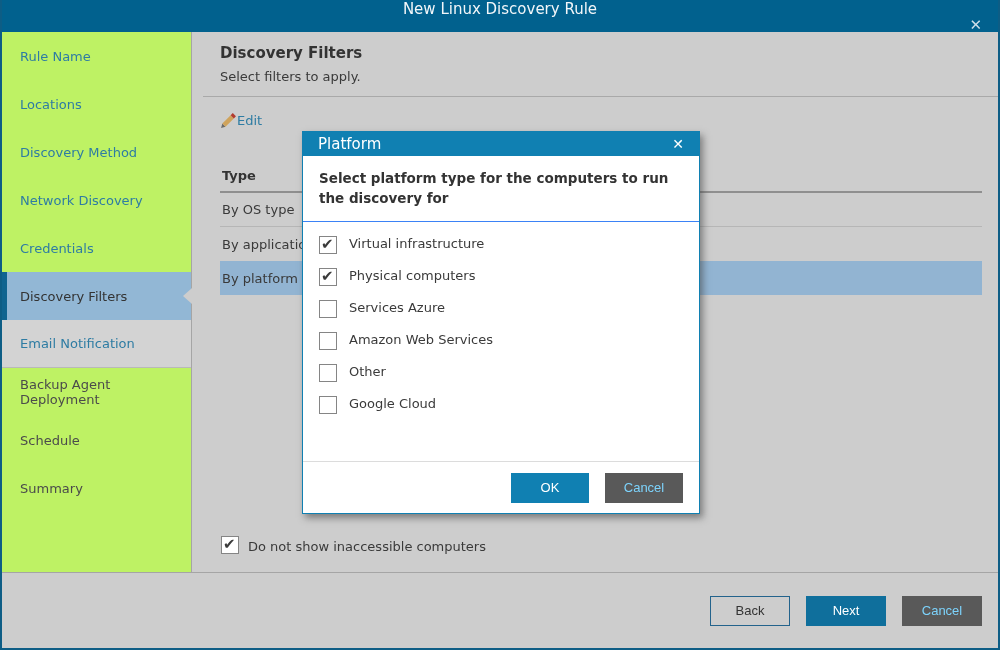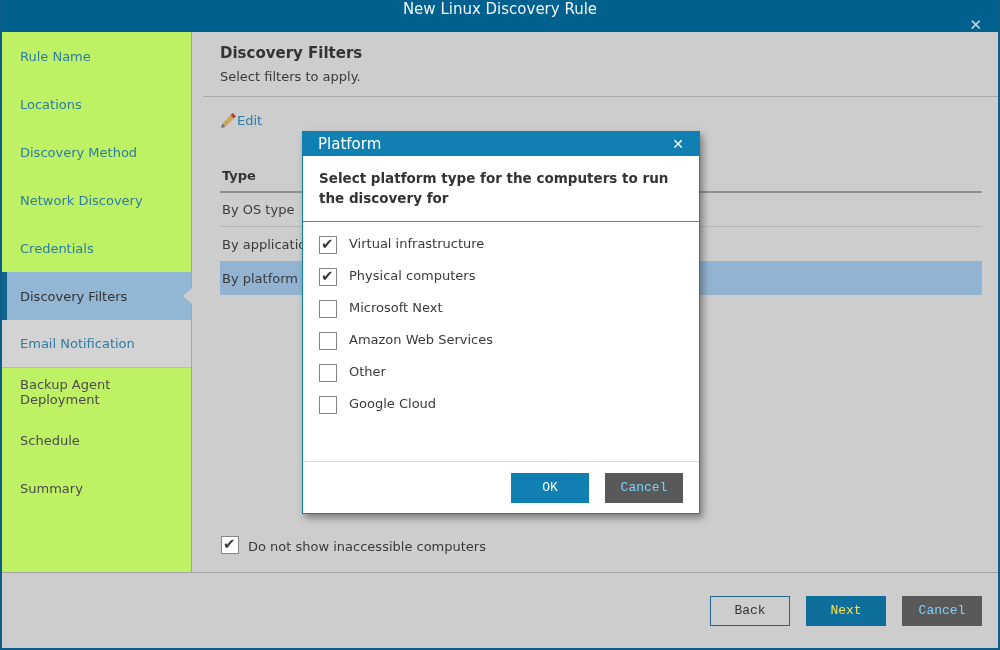--- a/index.html
+++ b/index.html
@@ -40,23 +40,23 @@
   
   .cb{width:18px;height:18px;background:#fff;border:1px solid #858585;position:relative;flex:0 0 auto;}
   .cb[data-checked="true"]::after{content:"✔";position:absolute;left:1px;top:-2px;
       font-size:15px;font-weight:bold;color:#3a3a3a;}
   .cb-label{font-size:13px;color:#3a3a3a;}
   
   .footer{position:absolute;left:0;right:0;bottom:0;height:76px;background:#cdcdcd;
           border-top:1px solid #a5a5a5;display:flex;align-items:center;justify-content:flex-end;
           gap:16px;padding-right:16px;}
   .btn{min-width:80px;height:30px;font-size:13px;display:flex;align-items:center;justify-content:center;
-       cursor:pointer;font-family:Liberation Mono, monospace;border:none;padding:0 10px;}
+       cursor:pointer;font-family:Liberation Sans, sans-serif;border:none;padding:0 10px;}
   .btn.outline{background:#cdcdcd;border:1px solid #23638c;color:#333;}
-  .btn.primary{background:#0f6f9c;color:#fde047;}
+  .btn.primary{background:#0f6f9c;color:#ffffff;}
   .btn.dark{background:#595959;color:#7dd3fc;}
   
   .modal{position:absolute;left:300px;top:131px;width:398px;height:383px;background:#fff;
          border:1px solid #1080b2;box-shadow:3px 4px 7px rgba(60,60,60,.55);
          display:flex;flex-direction:column;}
   .modal-header{height:24px;background:#1080b2;display:flex;align-items:center;padding:0 15px;flex:0 0 auto;}
   .modal-header .mtitle{color:#fff;font-size:15px;}
   .modal-header .close{margin-left:auto;color:#fff;font-size:14px;font-weight:bold;cursor:pointer;line-height:1;}
   .modal-desc{padding:13px 16px;font-size:13.5px;font-weight:bold;color:#333;
               border-bottom:1px solid #3b82f6;line-height:1.45;}
@@ -162,21 +162,21 @@
       <div class="opt">
         <span class="cb" data-checked="true"></span>
         <span class="cb-label">Virtual infrastructure</span>
       </div>
       <div class="opt">
         <span class="cb" data-checked="true"></span>
         <span class="cb-label">Physical computers</span>
       </div>
       <div class="opt">
         <span class="cb" data-checked="false"></span>
-        <span class="cb-label">Microsoft Next</span>
+        <span class="cb-label">Services Azure</span>
       </div>
       <div class="opt">
         <span class="cb" data-checked="false"></span>
         <span class="cb-label">Amazon Web Services</span>
       </div>
       <div class="opt">
         <span class="cb" data-checked="false"></span>
         <span class="cb-label">Other</span>
       </div>
       <div class="opt">

